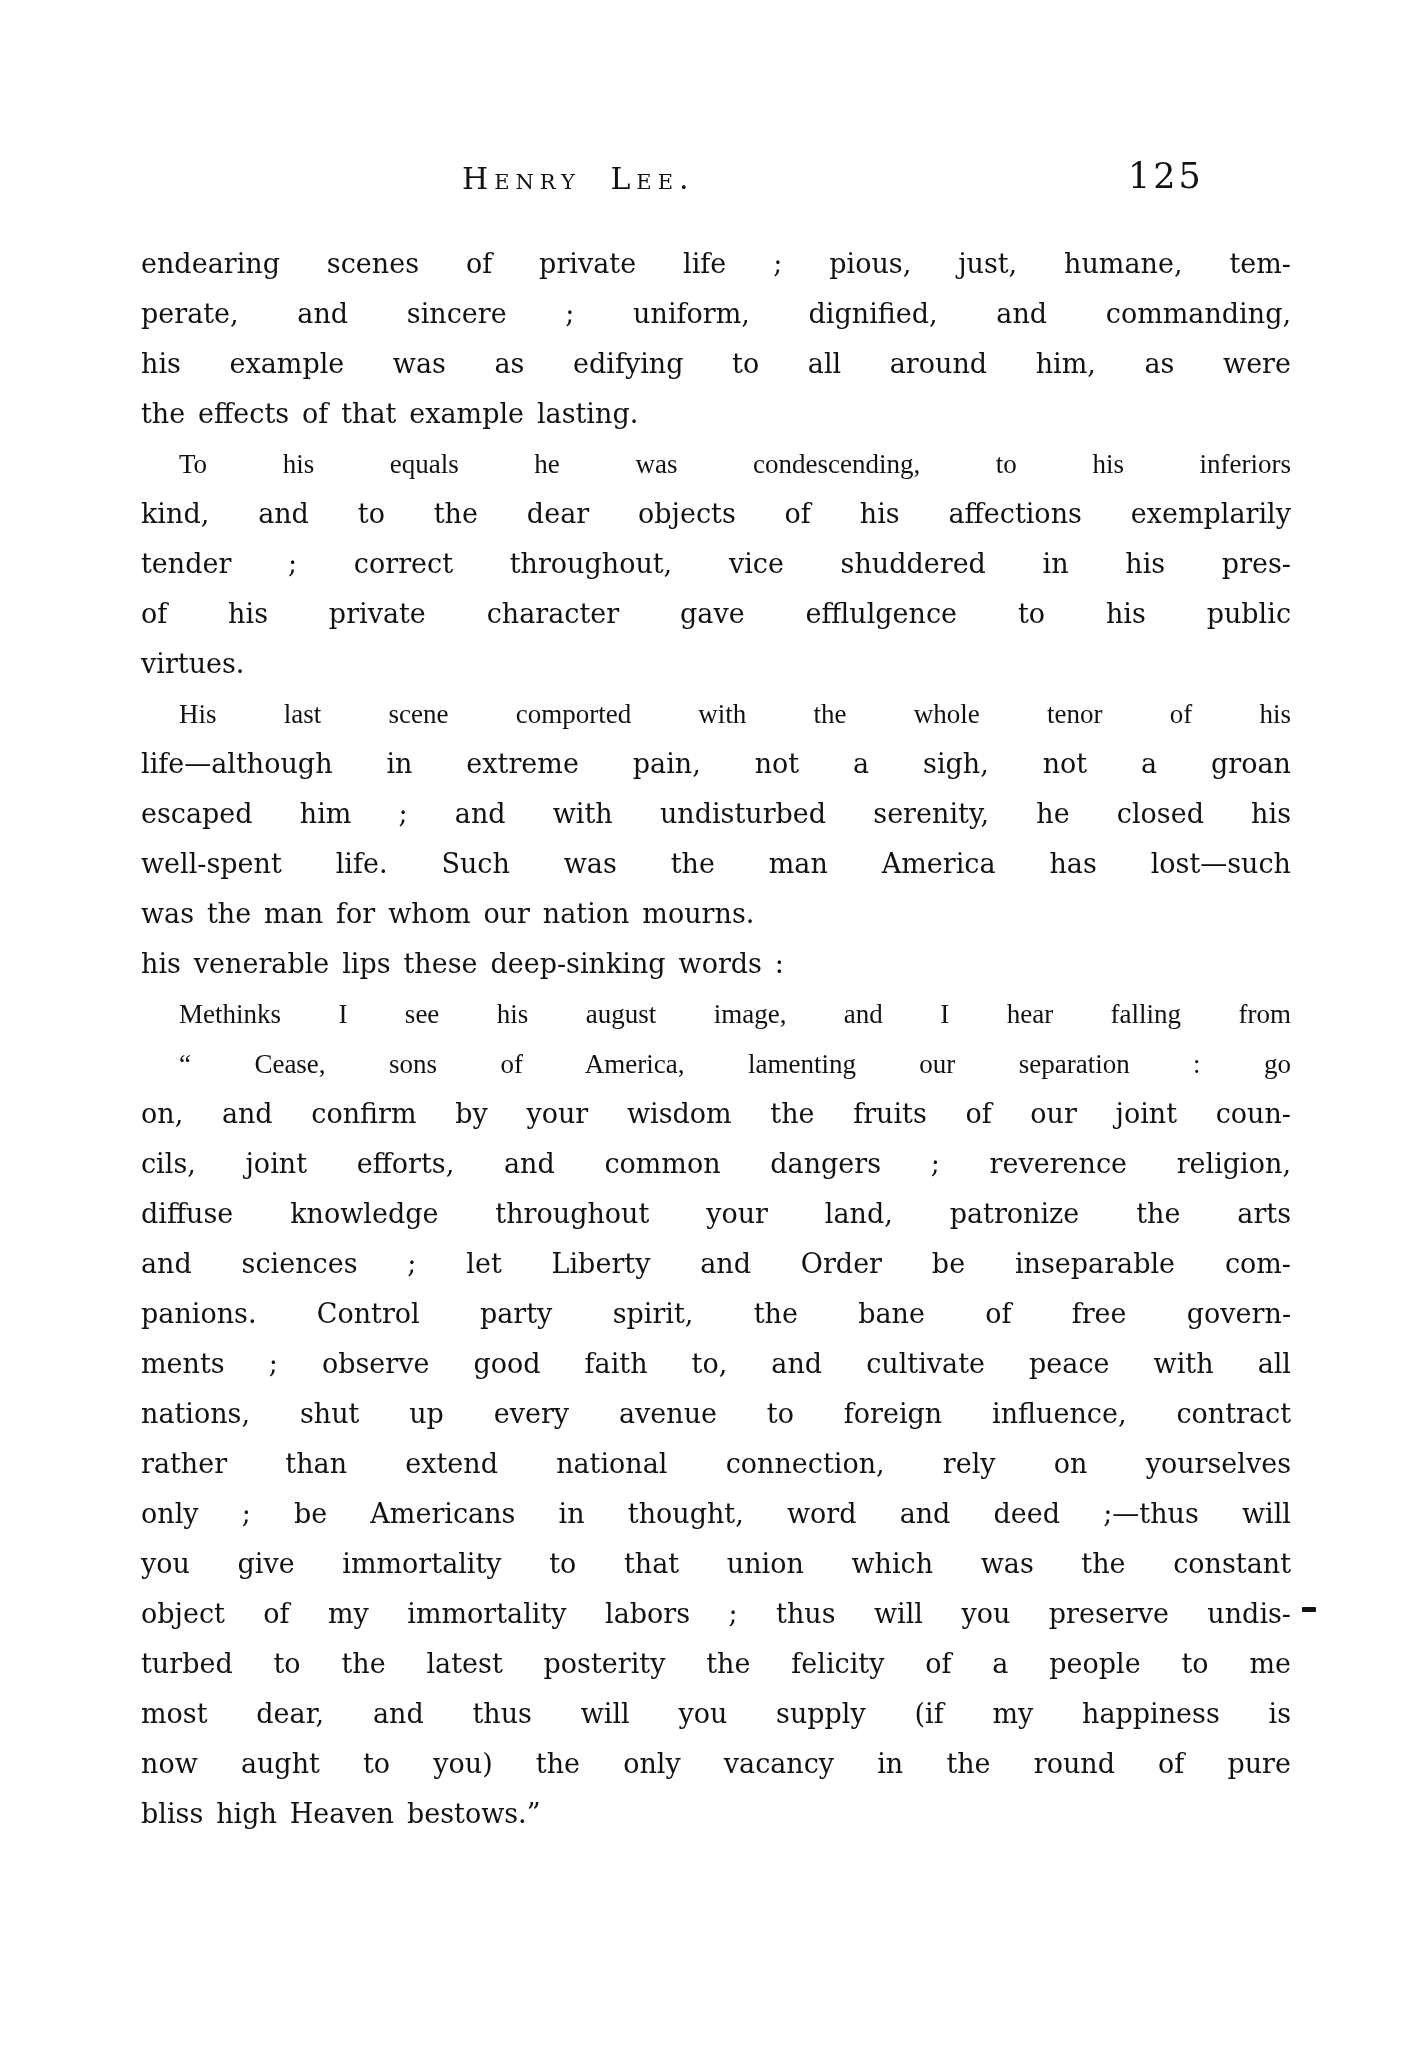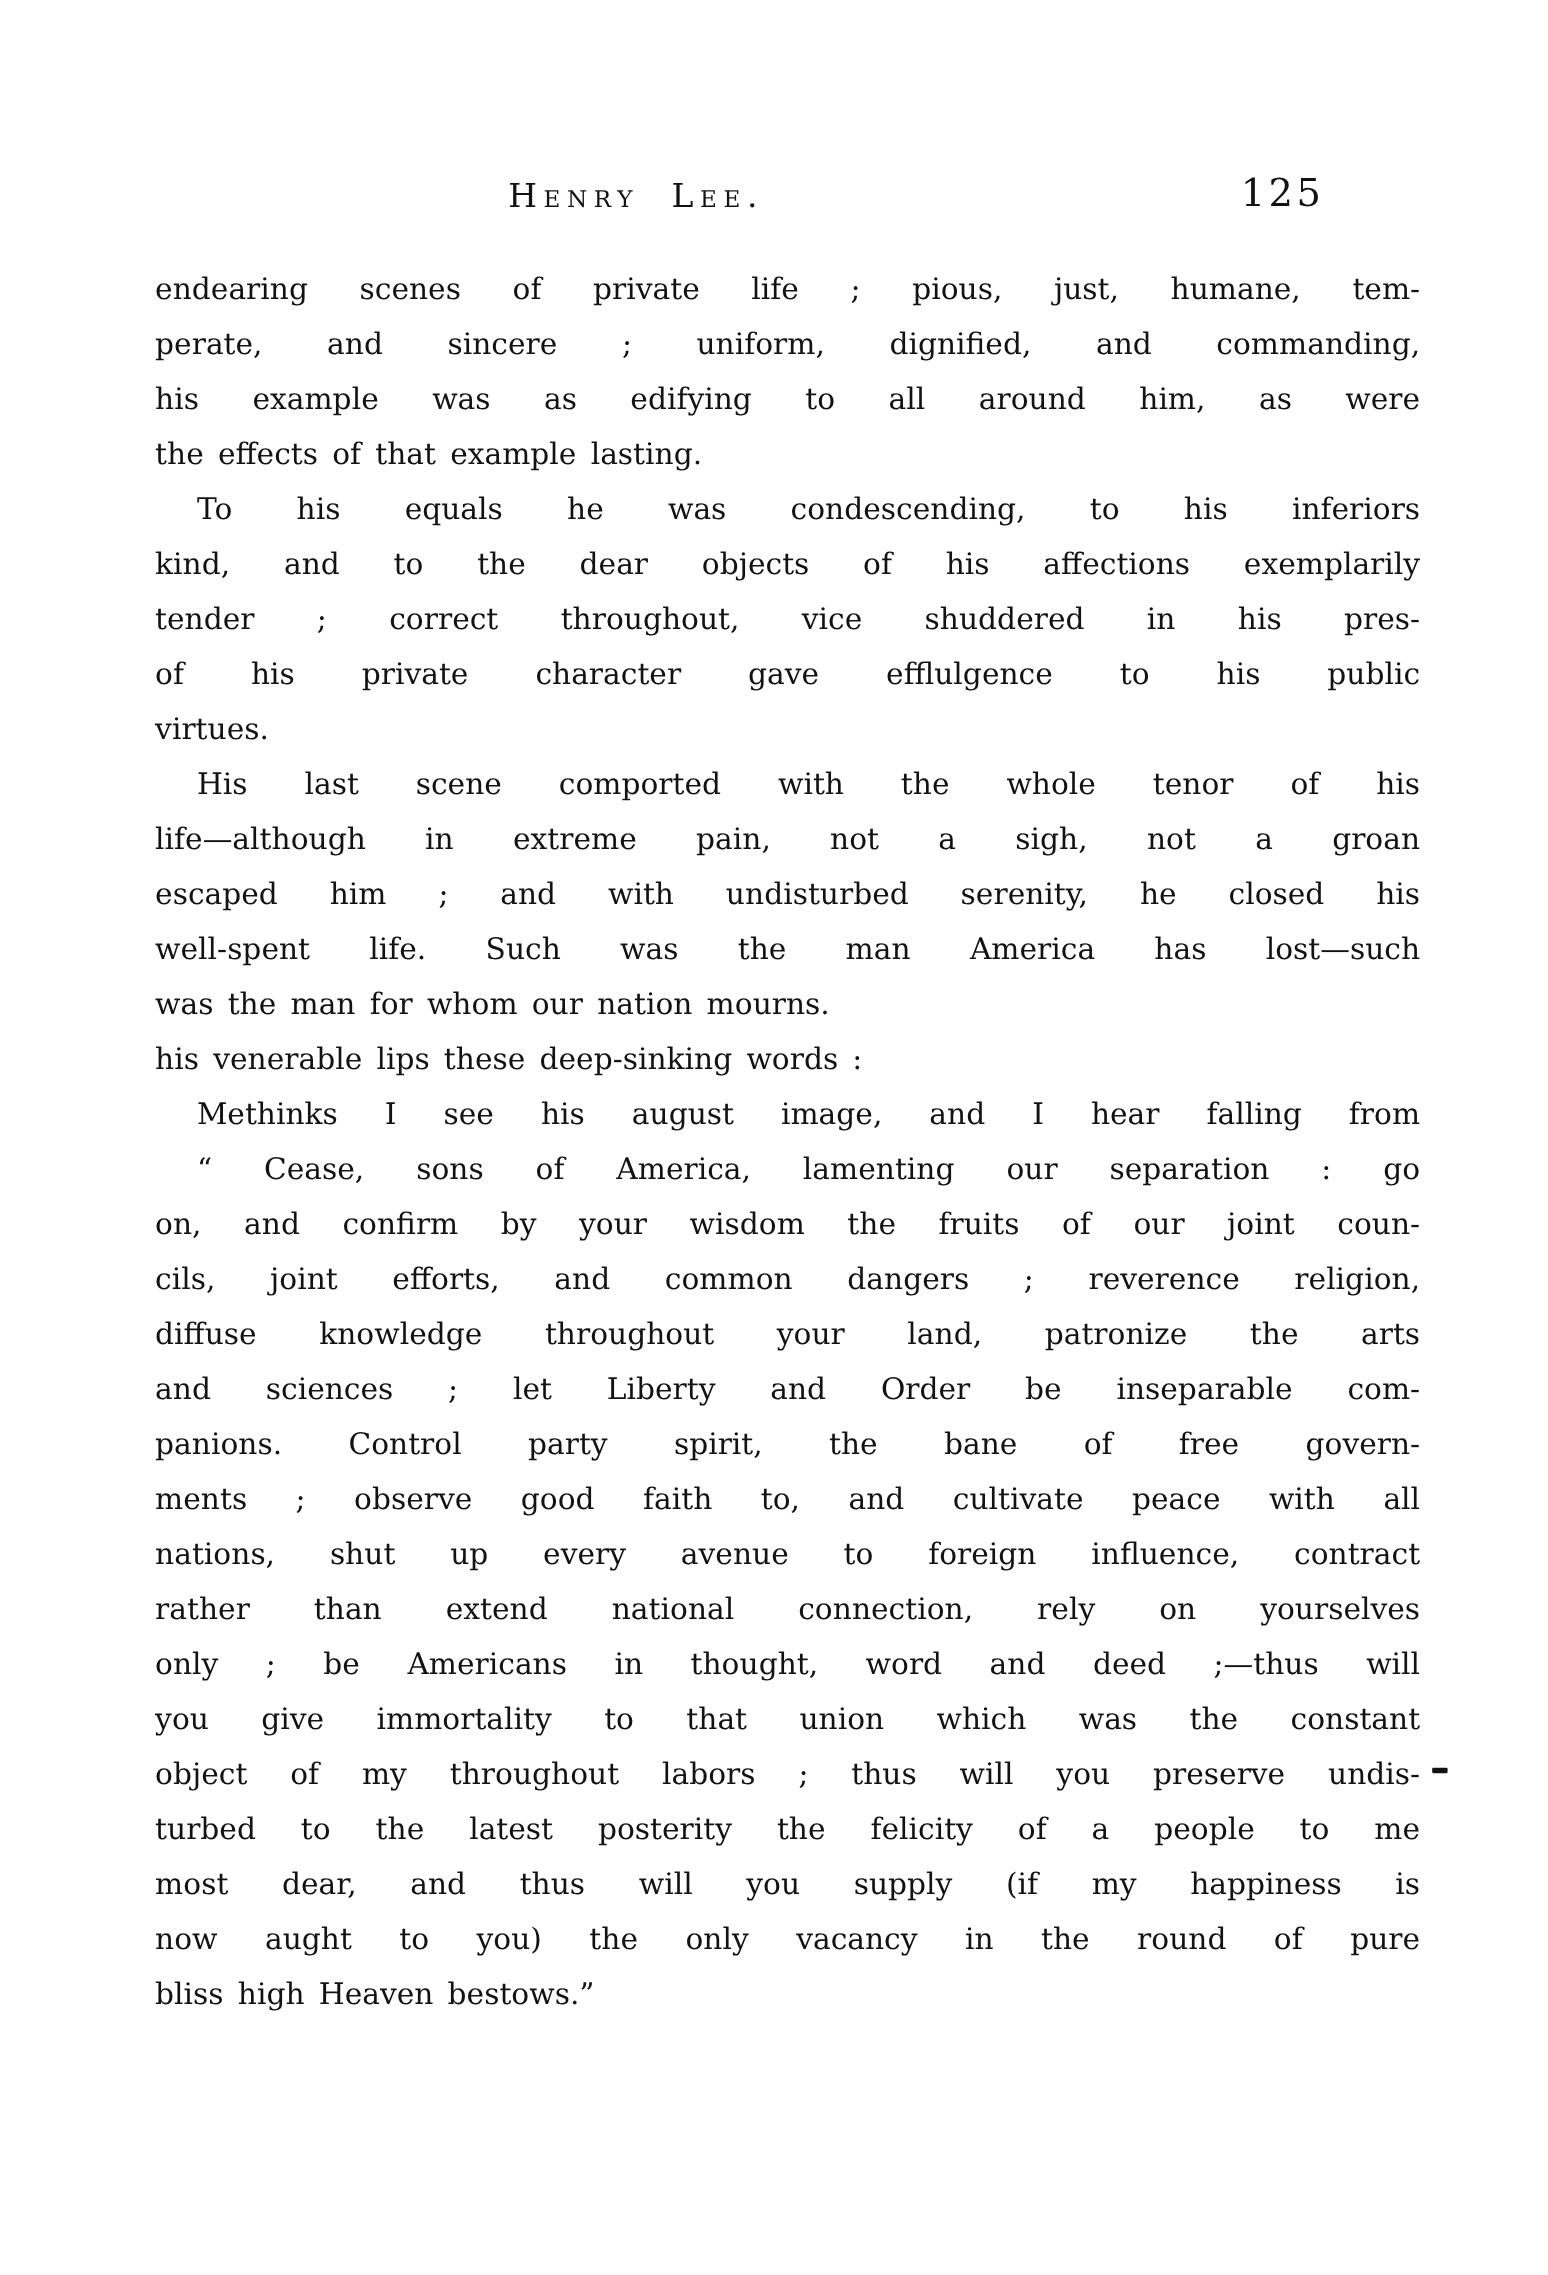--- a/index.html
+++ b/index.html
@@ -45,21 +45,21 @@
     line-height: 50px;
     font-size: 27px;
     word-spacing: 0.16em;
     text-align: justify;
     text-align-last: justify;
   }
   .line.last {
     text-align: center;
     text-align-last: left;
   }
-  .line.indent { text-indent: 38px; }
+  .line.indent { text-indent: 38px; font-family: Liberation Serif, serif; }
   .margin-mark {
     position: absolute;
     top: 1607px;
     left: 1302px;
     width: 14px;
     height: 5px;
     background: #121212;
     border-radius: 1px;
   }
 </style>
@@ -99,21 +99,21 @@
         <div class="line">on, and confirm by your wisdom the fruits of our joint coun-</div>
         <div class="line">cils, joint efforts, and common dangers ;  reverence religion,</div>
         <div class="line">diffuse knowledge throughout your land, patronize the arts</div>
         <div class="line">and sciences ; let Liberty and Order be inseparable com-</div>
         <div class="line">panions.  Control party spirit, the bane of free govern-</div>
         <div class="line">ments ; observe good faith to, and cultivate peace with all</div>
         <div class="line">nations, shut up every avenue to foreign influence, contract</div>
         <div class="line">rather than extend national connection, rely on yourselves</div>
         <div class="line">only ; be Americans in thought, word and deed ;—thus will</div>
         <div class="line">you give immortality to that union which was the constant</div>
-        <div class="line">object of my throughout labors ; thus will you preserve undis-</div>
+        <div class="line">object of my immortality labors ; thus will you preserve undis-</div>
         <div class="line">turbed to the latest posterity the felicity of a people to me</div>
         <div class="line">most dear, and thus will you supply (if my happiness is</div>
         <div class="line">now aught to you) the only vacancy in the round of pure</div>
         <div class="line last">bliss high Heaven bestows.”</div>
       </div>
     </div>
   <div class="margin-mark"></div>
 </div>
 
 </body></html>

